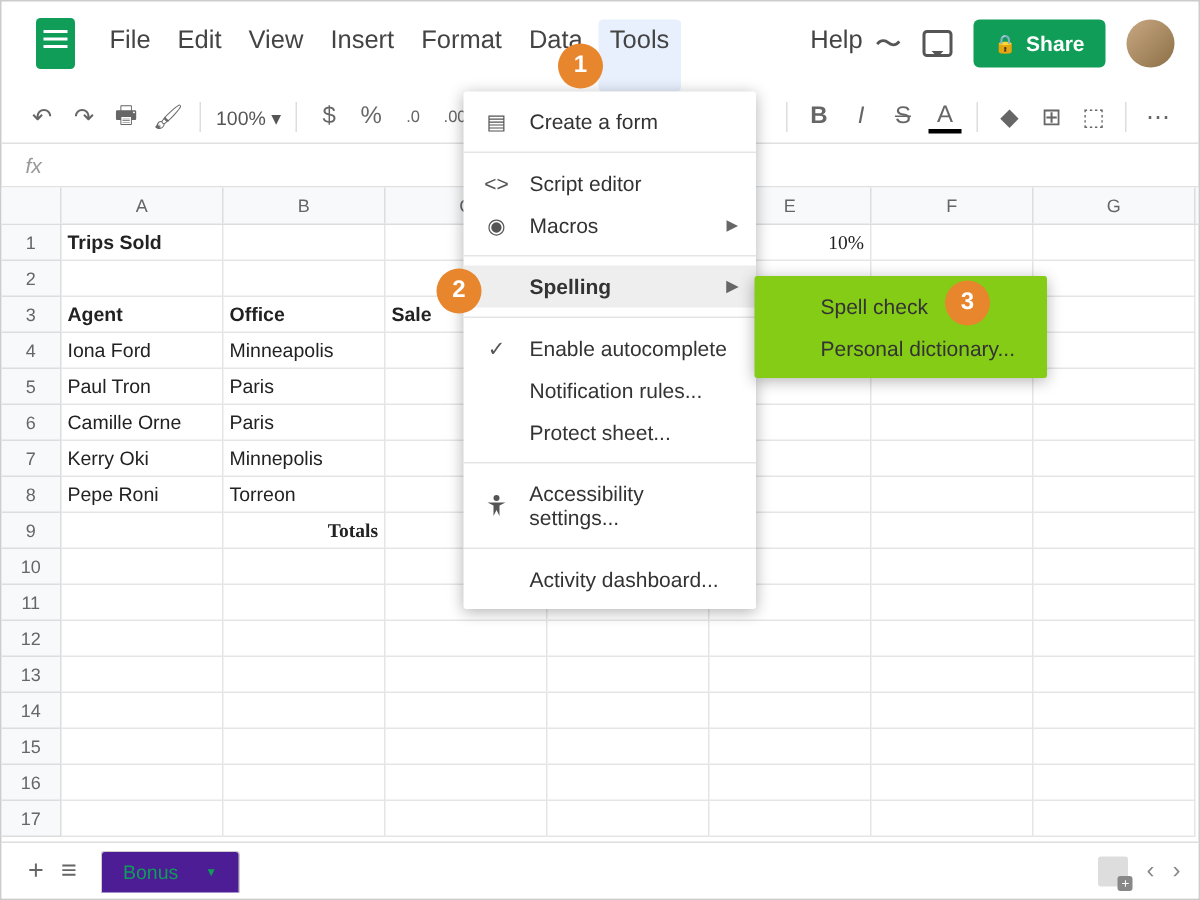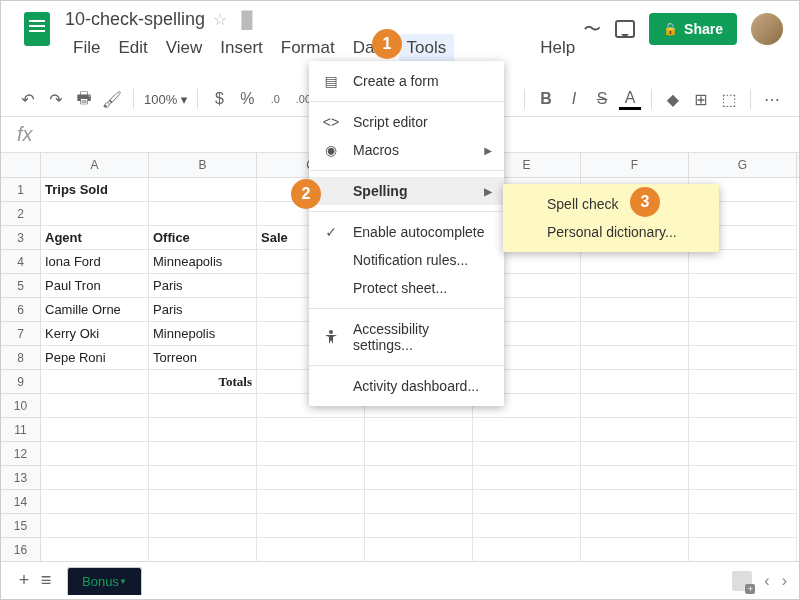--- a/index.html
+++ b/index.html
@@ -23,70 +23,65 @@
 .share-btn { background: #0f9d58; color: #fff; font-weight: bold; font-size: 14px; padding: 8px 14px; border-radius: 4px; display: flex; align-items: center; gap: 6px; }
 .lock-icon { font-size: 12px; }
 .avatar { width: 32px; height: 32px; border-radius: 50%; background: linear-gradient(135deg, #c9a882, #8b6f47); }
 
 .toolbar { display: flex; align-items: center; gap: 6px; padding: 6px 16px; border-bottom: 1px solid #e0e0e0; color: #555; font-size: 14px; }
 .tb-icon { width: 22px; height: 22px; display: inline-flex; align-items: center; justify-content: center; font-size: 16px; color: #666; }
 .tb-sep { width: 1px; height: 20px; background: #ddd; margin: 0 4px; }
 .zoom { font-size: 13px; }
 
 .formula-bar { display: flex; align-items: center; padding: 4px 8px; border-bottom: 1px solid #e0e0e0; }
-.fx-label { font-style: italic; color: #999; font-size: 20px; padding: 2px 8px; }
+.fx-label { font-style: italic; color: #999; font-size: 14px; padding: 2px 8px; }
 
 .grid-container { position: relative; }
 .col-headers { display: flex; background: #f8f9fa; border-bottom: 1px solid #ddd; }
 .corner { width: 40px; height: 24px; border-right: 1px solid #ddd; background: #f8f9fa; }
 .col-h { width: 108px; height: 24px; border-right: 1px solid #ddd; text-align: center; font-size: 12px; color: #666; line-height: 24px; }
 .row { display: flex; }
 .row-h { width: 40px; height: 24px; border-right: 1px solid #ddd; border-bottom: 1px solid #ddd; background: #f8f9fa; text-align: center; font-size: 12px; color: #666; line-height: 24px; }
 .cell { width: 108px; height: 24px; border-right: 1px solid #e5e5e5; border-bottom: 1px solid #e5e5e5; font-size: 13px; padding: 2px 4px; line-height: 20px; color: #222; white-space: nowrap; overflow: hidden; }
 .bold { font-weight: bold; }
 .right { text-align: right; font-family: Liberation Serif, serif; }
 
 .menu-dropdown { position: absolute; top: 60px; left: 308px; width: 195px; background: #fff; box-shadow: 0 2px 10px rgba(0,0,0,0.3); border-radius: 2px; padding: 6px 0; z-index: 10; }
 .menu-item { display: flex; align-items: center; padding: 6px 12px; font-size: 14px; color: #333; gap: 12px; cursor: pointer; }
 .menu-item.highlighted { background: #eee; font-weight: bold; }
 .menu-icon { width: 20px; display: inline-flex; justify-content: center; color: #555; font-size: 14px; }
 .menu-arrow { margin-left: auto; color: #666; font-size: 10px; }
 .menu-divider { height: 1px; background: #e5e5e5; margin: 6px 0; }
 
-.submenu { position: absolute; top: 183px; left: 502px; width: 216px; background: #fef9c3; box-shadow: 0 2px 10px rgba(0,0,0,0.3); border-radius: 2px; padding: 6px 0; z-index: 11; }
+.submenu { position: absolute; top: 183px; left: 502px; width: 195px; background: #84cc16; box-shadow: 0 2px 10px rgba(0,0,0,0.3); border-radius: 2px; padding: 6px 0; z-index: 11; }
 
 .callout { position: absolute; width: 30px; height: 30px; background: #e8862e; border-radius: 50%; color: #fff; font-weight: bold; font-size: 16px; display: flex; align-items: center; justify-content: center; z-index: 20; }
 .callout::before { content: ''; position: absolute; top: -6px; left: 50%; transform: translateX(-50%); width: 0; height: 0; border: 6px solid transparent; border-bottom-color: #e8862e; }
 .c1 { top: 28px; left: 371px; }
 .c2 { top: 178px; left: 290px; }
 .c3 { top: 186px; left: 629px; }
 
 .bottom-bar { position: absolute; bottom: 0; left: 0; right: 0; height: 38px; border-top: 1px solid #ddd; display: flex; align-items: center; padding: 0 12px; background: #fff; }
 .bb-btn { width: 22px; text-align: center; color: #666; font-size: 18px; }
-.sheet-tab { background: #0f172a; border: 1px solid #ccc; border-bottom: none; padding: 6px 14px; font-size: 13px; color: #0f9d58; font-weight: 500; display: flex; align-items: center; gap: 0; margin-left: 10px; border-radius: 3px 3px 0 0; }
+.sheet-tab { background: #4c1d95; border: 1px solid #ccc; border-bottom: none; padding: 6px 14px; font-size: 13px; color: #0f9d58; font-weight: 500; display: flex; align-items: center; gap: 18px; margin-left: 10px; border-radius: 3px 3px 0 0; }
 .sheet-tab .tri { font-size: 8px; }
 .bb-right { margin-left: auto; display: flex; align-items: center; gap: 12px; color: #888; }
 .explore-box { width: 20px; height: 20px; background: #ddd; border-radius: 2px; position: relative; }
 .explore-box::after { content: '+'; position: absolute; right: -3px; bottom: -3px; background: #888; color: #fff; width: 10px; height: 10px; font-size: 9px; line-height: 10px; text-align: center; border-radius: 2px; }
 
 svg.accessibility { width: 16px; height: 16px; }
 </style>
 </head>
 <body>
 
 <div class="header">
   <div class="logo">
       <div class="logo-box"></div>
     </div>
   <div class="title-area">
-    <div class="doc-title-row">
-      <span class="doc-title">10-check-spelling</span>
-      <span class="star-icon">☆</span>
-      <span class="folder-icon">▐▌</span>
-    </div>
     <div class="menubar">
       <span>File</span>
       <span>Edit</span>
       <span>View</span>
       <span>Insert</span>
       <span>Format</span>
       <span>Data</span>
       <span class="active">Tools</span>
       <span style="visibility:hidden">Add-ons</span>
       <span>Help</span>

